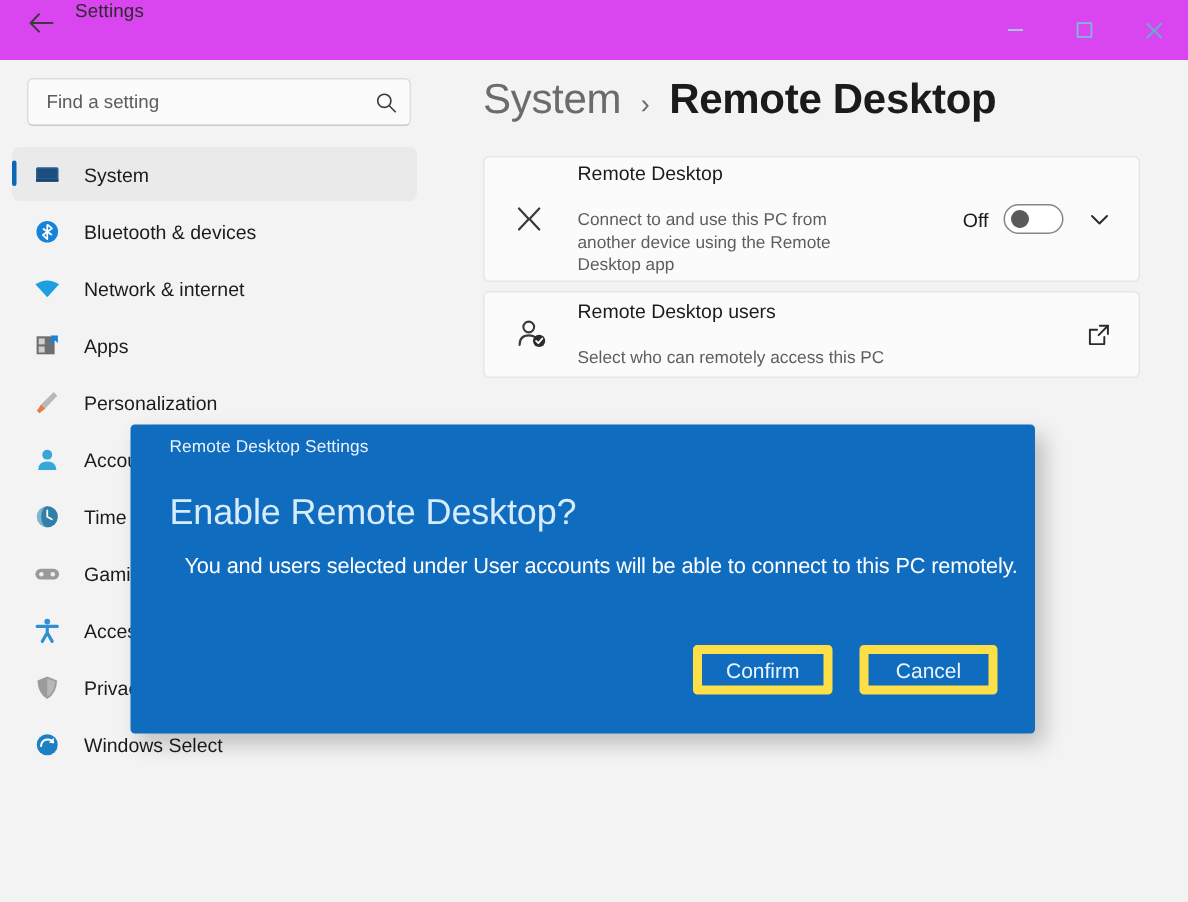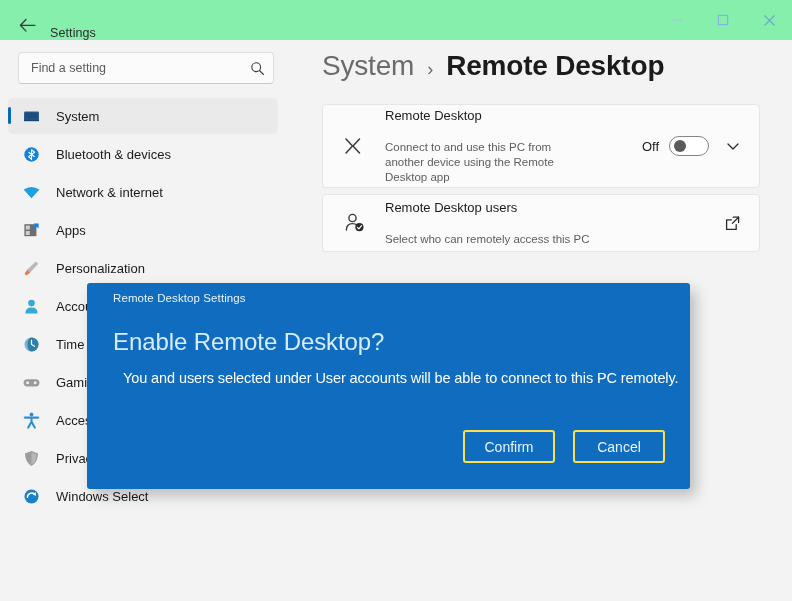--- a/index.html
+++ b/index.html
@@ -19,22 +19,22 @@
     inset: 0;
     background: #f3f3f3;
     display: flex;
     flex-direction: column;
   }
   
   .titlebar {
     height: 40px;
     flex: 0 0 40px;
     display: flex;
-    align-items: flex-end;
-    background: #86efac;
+    align-items: flex-start;
+    background: #d946ef;
     position: relative;
     z-index: 5;
   }
   .back-btn {
     width: 34px;
     height: 30px;
     margin-left: 10px;
     display: flex;
     align-items: center;
     justify-content: center;
@@ -265,21 +265,21 @@
   .dlg-buttons {
     position: absolute;
     right: 25px;
     bottom: 26px;
     display: flex;
     gap: 18px;
   }
   .dlg-btn {
     min-width: 92px;
     height: 33px;
-    border: 2px solid #fde047;
+    border: 6px solid #fde047;
     border-radius: 3px;
     background: transparent;
     color: #e9f5fe;
     font-size: 14px;
     font-family: "Liberation Sans", sans-serif;
     display: flex;
     align-items: center;
     justify-content: center;
     padding: 0 16px;
     box-sizing: border-box;

